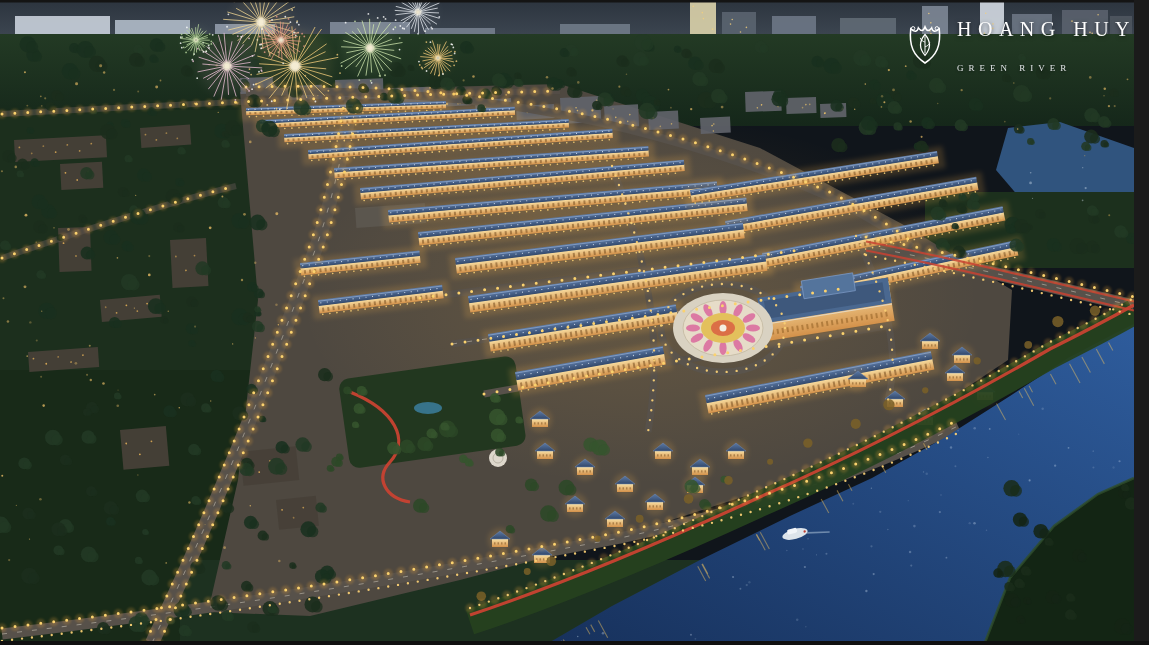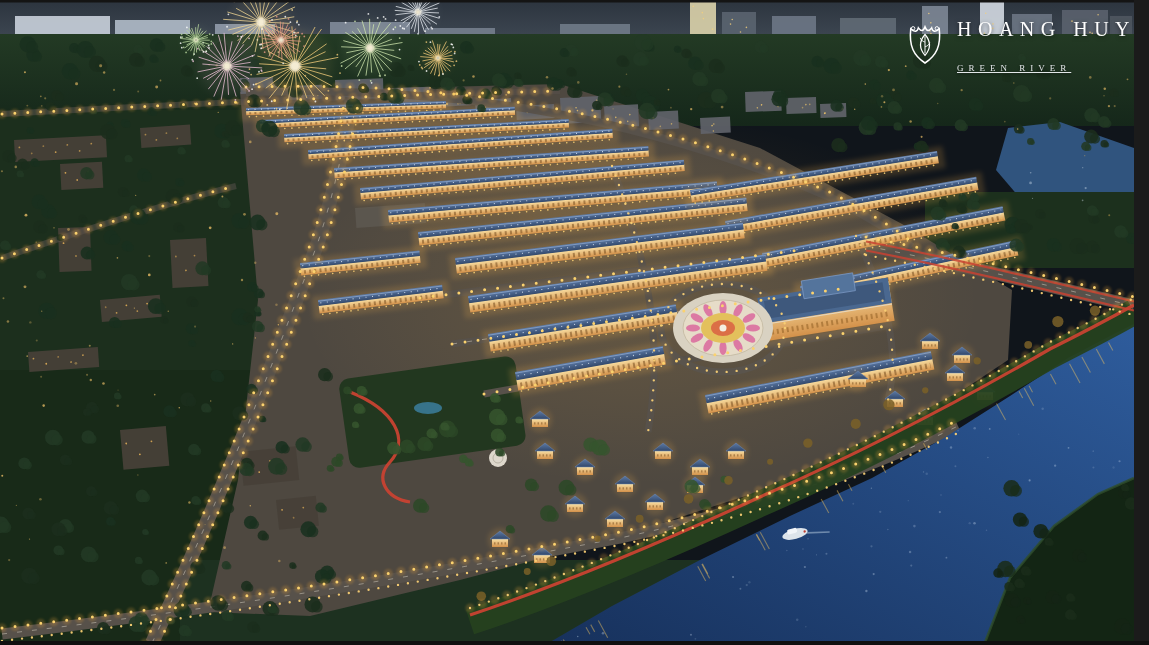--- a/index.html
+++ b/index.html
@@ -12,21 +12,21 @@
   .wdash{fill:none;stroke:#d8d2c4;stroke-width:1;stroke-dasharray:5 10;opacity:.5;}
   .lg{fill:none;stroke:#f0a83e;stroke-width:9;stroke-dasharray:0 13;stroke-linecap:round;opacity:.22;filter:url(#b2);}
   .ld{fill:none;stroke:#fbd26e;stroke-width:3;stroke-dasharray:0 13;stroke-linecap:round;}
   .ld2{fill:none;stroke:#f8cf74;stroke-width:2.4;stroke-dasharray:0 10;stroke-linecap:round;opacity:.95;}
   .red{fill:none;stroke:#c84231;stroke-width:3.2;opacity:.95;}
   .red2{fill:none;stroke:#c84231;stroke-width:2.2;opacity:.85;}
   .grass{fill:none;stroke:#26411f;stroke-width:26;opacity:.95;}
   
   .logo{position:absolute;left:906px;top:18px;display:flex;align-items:center;gap:13px;color:#fff;}
   .brand-name{font-family:"Liberation Serif",serif;font-size:20px;letter-spacing:6.5px;font-weight:400;white-space:nowrap;color:#fdfdfd;text-shadow:0 1px 4px rgba(0,0,0,.55);}
-  .brand-sub{font-family:"Liberation Serif",serif;font-size:9px;letter-spacing:5px;margin-top:22px;white-space:nowrap;color:#eef1f4;opacity:.95;text-shadow:0 1px 3px rgba(0,0,0,.5);text-decoration:underline;}
+  .brand-sub{font-family:"Liberation Serif",serif;font-size:9px;letter-spacing:5px;margin-top:22px;white-space:nowrap;color:#eef1f4;opacity:.95;text-shadow:0 1px 3px rgba(0,0,0,.5);}
 </style>
 </head>
 <body>
 
 <div class="stage">
 <svg id="scene" width="1149" height="645" viewBox="0 0 1149 645" xmlns="http://www.w3.org/2000/svg">
   <defs>
     <linearGradient id="skyGrad" x1="0" y1="0" x2="0" y2="1">
       <stop offset="0" stop-color="#2c343e"></stop>
           <stop offset="1" stop-color="#4b5662"></stop>

